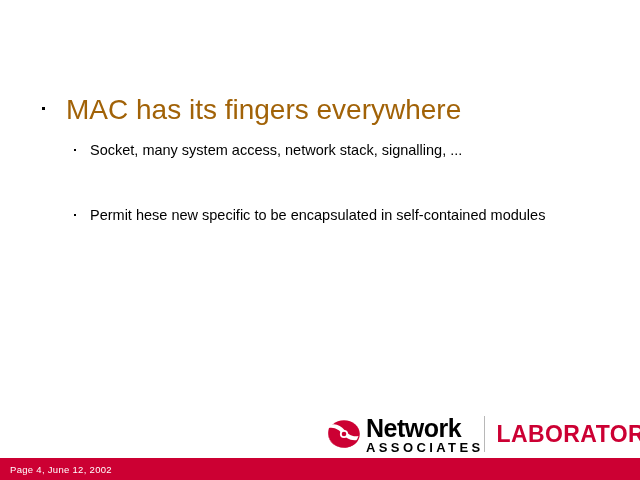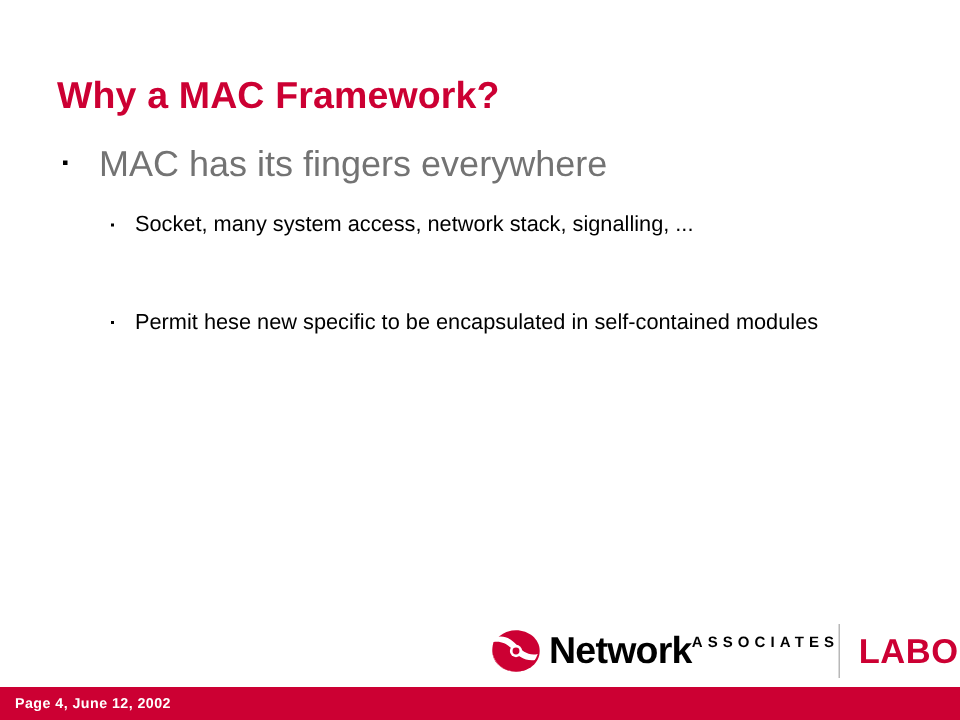--- a/index.html
+++ b/index.html
@@ -36,22 +36,22 @@
   
   .body-area {
     position: absolute;
     left: 38px;
     top: 96px;
     width: 566px;
   }
   .l1 {
     position: relative;
     padding-left: 28px;
-    font-size: 24px;
-    color: #737373;
+    font-size: 28px;
+    color: #a16207;
     line-height: 28px;
     margin-bottom: 4px;
   }
   .l1 .bullet {
     position: absolute;
     left: 4px;
     top: 11px;
     width: 3px;
     height: 3px;
     background: #000000;
@@ -86,34 +86,34 @@
     align-items: center;
   }
   .logo-mark {
     width: 34px;
     height: 30px;
     flex: 0 0 auto;
     margin-right: 5px;
   }
   .logo-na-text {
     display: flex;
-    flex-direction: row;
+    flex-direction: column;
     justify-content: flex-end;
   }
   .logo-network {
     font-family: "Liberation Sans", sans-serif;
     font-size: 25px;
     font-weight: bold;
     color: #000000;
     line-height: 25px;
     letter-spacing: -0.5px;
   }
   .logo-associates {
     font-family: "Liberation Sans", sans-serif;
-    font-size: 10px;
+    font-size: 13px;
     font-weight: bold;
     color: #000000;
     line-height: 11px;
     letter-spacing: 3.4px;
     margin-top: 1px;
   }
   .logo-divider {
     width: 1px;
     height: 36px;
     background: #b8b8b8;
@@ -144,32 +144,31 @@
     top: 460px;
     width: 640px;
     height: 20px;
     background: #cc0033;
   }
   .footer-text {
     position: absolute;
     left: 10px;
     top: 464px;
     font-size: 9.5px;
-    font-weight: bold;
+    font-weight: normal;
     color: #ffffff;
     letter-spacing: 0.3px;
     white-space: nowrap;
   }
 </style>
 </head>
 <body>
 
 <div class="slide">
 
-  <div class="slide-title">Why a MAC Framework?</div>
 
   <div class="body-area">
 
     <div class="l1">
       <span class="bullet"></span>
       <span>MAC has its fingers everywhere</span>
     </div>
 
     <div class="gap-a"></div>
 

